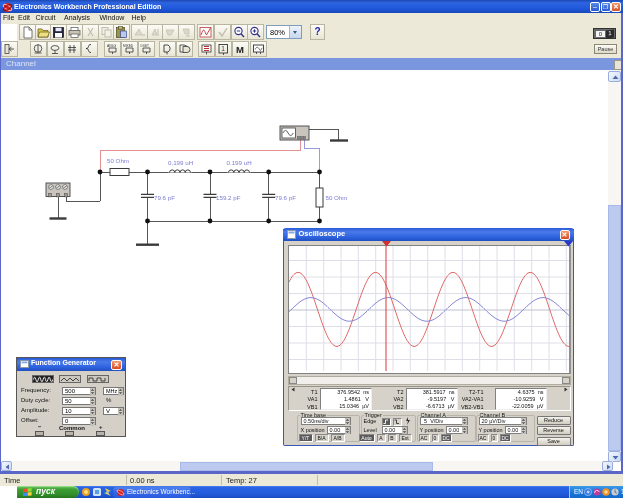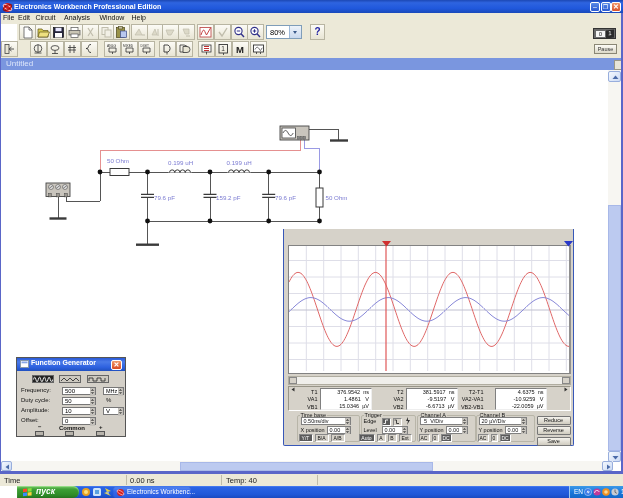--- a/index.html
+++ b/index.html
@@ -225,21 +225,21 @@
           <path d="M5.5 10v2M9.5 10v2" stroke="#333" stroke-width="0.8"></path>
         </svg></div>
   </div>
 
   <div class="abs" style="left:593px;top:28px;width:23px;height:11px;background:#6a6a6a;border:1px solid #333;box-sizing:border-box">
     <div style="position:absolute;left:2px;top:1.5px;width:9px;height:6.5px;background:#f4f4f4;color:#222;font-size:6px;text-align:center;line-height:6.5px">0</div>
     <div style="position:absolute;left:11.5px;top:1px;width:8px;height:7.5px;background:#2a2a2a;color:#fff;font-size:6px;text-align:center;line-height:7.5px;transform:skewY(-6deg)">1</div>
   </div>
   <div class="abs" style="left:594px;top:44px;width:23px;height:10px;background:linear-gradient(180deg,#fcfbf6,#dcd9c8);border:1px solid #8a8775;box-sizing:border-box;text-align:center;font-size:5.5px;color:#333;line-height:8px">Pause</div>
   <div class="abs" id="untbar">
-      <span style="position:absolute;left:5px;top:1px">Untitled</span>
+      <span style="position:absolute;left:5px;top:1px">Channel</span>
     <div style="position:absolute;left:613px;top:2px;width:7px;height:8px;background:#e8e5d8;border:1px solid #9a9788"></div>
     </div>
   <div class="abs" id="workspace"></div>
   <svg class="abs" style="left:0;top:0" width="623" height="470" fill="none">
 
     <path d="M300.5 140v10.5h-200V171" stroke="#e59090" stroke-width="1" shape-rendering="crispEdges"></path>
 
     <path d="M304.5 140v8h15v24" stroke="#9a9ae4" stroke-width="1" shape-rendering="crispEdges"></path>
 
     <g stroke="#555" stroke-width="1" shape-rendering="crispEdges">
@@ -348,20 +348,29 @@
         <path d="M6.5 4L3 1.5v5z" fill="#4a6aa8"></path>
       </svg>
     </div>
 
   <div class="abs" style="left:0;top:471px;width:623px;height:3px;background:#5a66c8"></div>
   <div class="abs" style="left:0;top:13px;width:1px;height:461px;background:#5a66c8"></div>
   <div class="abs" style="left:621px;top:13px;width:2px;height:461px;background:#5a66c8"></div>
 
   <div class="abs" id="scope" style="left:283px;top:229px;width:291px;height:217px;background:#d6d2c9;
        border:1.5px solid #3858b8;border-top:none;box-sizing:border-box;border-radius:0 0 2px 2px;">
+    <div style="position:absolute;left:-1.5px;top:-1px;width:291px;height:13px;border-radius:3px 3px 0 0;
+         background:linear-gradient(180deg,#2a5ad8 0%,#4a7ae8 30%,#2e62e0 70%,#2050c0 100%);">
+      <svg width="9" height="9" style="position:absolute;left:4px;top:2px">
+          <rect x="0.5" y="0.5" width="8" height="8" fill="#fff" stroke="#89a"></rect>
+          <rect x="1.5" y="1.5" width="6" height="2" fill="#88a8e8"></rect>
+        </svg>
+      <span style="position:absolute;left:16px;top:1px;color:#fff;font-weight:bold;font-size:7.5px">Oscilloscope</span>
+      <div style="position:absolute;left:277px;top:1.5px;width:10px;height:10px;border-radius:2px;border:1px solid #fff;box-sizing:border-box;background:linear-gradient(180deg,#f09a6a,#d84a22);color:#fff;font-size:7px;font-weight:bold;text-align:center;line-height:8px">✕</div>
+    </div>
 
     <div style="position:absolute;left:3.5px;top:16px;width:283px;height:128.5px;background:#fff;border:1px solid #828282;border-right:2px solid #909090;box-sizing:border-box"></div>
     <svg style="position:absolute;left:4.5px;top:17px" width="280" height="125">
       <g stroke="#dedee8" stroke-width="1">
         <path d="M17.3 0v125M34.7 0v125M52 0v125M69.3 0v125M86.7 0v125M104 0v125M121.3 0v125M138.7 0v125M156 0v125M173.3 0v125M190.7 0v125M208 0v125M225.3 0v125M242.7 0v125M260 0v125M277.3 0v125"></path>
         <path d="M0 14.5h280M0 31h280M0 47.5h280M0 80.5h280M0 97h280M0 113.5h280"></path>
       </g>
       <path d="M0 64h280" stroke="#c0c0d0" stroke-width="1"></path>
       <path id="redw" d="M0,36.0 L1,34.1 L2,32.4 L3,30.8 L4,29.5 L5,28.4 L6,27.6 L7,26.9 L8,26.5 L9,26.4 L10,26.5 L11,26.8 L12,27.4 L13,28.2 L14,29.3 L15,30.6 L16,32.1 L17,33.8 L18,35.6 L19,37.7 L20,40.0 L21,42.4 L22,44.9 L23,47.6 L24,50.3 L25,53.2 L26,56.1 L27,59.1 L28,62.0 L29,65.1 L30,68.0 L31,71.0 L32,73.9 L33,76.8 L34,79.5 L35,82.2 L36,84.7 L37,87.1 L38,89.3 L39,91.4 L40,93.2 L41,94.9 L42,96.4 L43,97.6 L44,98.7 L45,99.4 L46,100.0 L47,100.3 L48,100.4 L49,100.2 L50,99.8 L51,99.2 L52,98.3 L53,97.2 L54,95.8 L55,94.3 L56,92.5 L57,90.6 L58,88.4 L59,86.1 L60,83.7 L61,81.1 L62,78.4 L63,75.6 L64,72.8 L65,69.8 L66,66.8 L67,63.9 L68,60.8 L69,57.9 L70,54.9 L71,52.0 L72,49.2 L73,46.5 L74,43.9 L75,41.4 L76,39.0 L77,36.9 L78,34.9 L79,33.0 L80,31.4 L81,30.0 L82,28.8 L83,27.9 L84,27.2 L85,26.7 L86,26.4 L87,26.4 L88,26.7 L89,27.2 L90,27.9 L91,28.8 L92,30.0 L93,31.4 L94,33.0 L95,34.9 L96,36.9 L97,39.0 L98,41.4 L99,43.9 L100,46.5 L101,49.2 L102,52.0 L103,54.9 L104,57.9 L105,60.8 L106,63.9 L107,66.8 L108,69.8 L109,72.8 L110,75.6 L111,78.4 L112,81.1 L113,83.7 L114,86.1 L115,88.4 L116,90.6 L117,92.5 L118,94.3 L119,95.8 L120,97.2 L121,98.3 L122,99.2 L123,99.8 L124,100.2 L125,100.4 L126,100.3 L127,100.0 L128,99.4 L129,98.7 L130,97.6 L131,96.4 L132,94.9 L133,93.2 L134,91.4 L135,89.3 L136,87.1 L137,84.7 L138,82.2 L139,79.5 L140,76.8 L141,73.9 L142,71.0 L143,68.0 L144,65.1 L145,62.0 L146,59.1 L147,56.1 L148,53.2 L149,50.3 L150,47.6 L151,44.9 L152,42.4 L153,40.0 L154,37.7 L155,35.6 L156,33.8 L157,32.1 L158,30.6 L159,29.3 L160,28.2 L161,27.4 L162,26.8 L163,26.5 L164,26.4 L165,26.5 L166,26.9 L167,27.6 L168,28.4 L169,29.5 L170,30.8 L171,32.4 L172,34.1 L173,36.0 L174,38.2 L175,40.4 L176,42.9 L177,45.4 L178,48.1 L179,50.9 L180,53.8 L181,56.7 L182,59.7 L183,62.6 L184,65.7 L185,68.6 L186,71.6 L187,74.5 L188,77.3 L189,80.1 L190,82.7 L191,85.2 L192,87.5 L193,89.7 L194,91.7 L195,93.6 L196,95.2 L197,96.6 L198,97.9 L199,98.8 L200,99.6 L201,100.1 L202,100.4 L203,100.4 L204,100.2 L205,99.7 L206,99.0 L207,98.1 L208,96.9 L209,95.5 L210,93.9 L211,92.1 L212,90.1 L213,88.0 L214,85.7 L215,83.2 L216,80.6 L217,77.9 L218,75.1 L219,72.2 L220,69.2 L221,66.3 L222,63.2 L223,60.3 L224,57.3 L225,54.3 L226,51.5 L227,48.7 L228,46.0 L229,43.4 L230,40.9 L231,38.6 L232,36.5 L233,34.5 L234,32.7 L235,31.1 L236,29.8 L237,28.6 L238,27.7 L239,27.0 L240,26.6 L241,26.4 L242,26.5 L243,26.8 L244,27.3 L245,28.1 L246,29.1 L247,30.3 L248,31.7 L249,33.4 L250,35.3 L251,37.3 L252,39.5 L253,41.9 L254,44.4 L255,47.0 L256,49.8 L257,52.6 L258,55.5 L259,58.5 L260,61.4 L261,64.5 L262,67.4 L263,70.4 L264,73.3 L265,76.2 L266,79.0 L267,81.6 L268,84.2 L269,86.6 L270,88.9 L271,91.0 L272,92.9 L273,94.6 L274,96.1 L275,97.4 L276,98.5 L277,99.3 L278,99.9 L279,100.3 L280,100.4" stroke="#e06868" stroke-width="1" fill="none"></path>
       <path id="bluw" d="M0,65.7 L1,64.8 L2,63.8 L3,62.9 L4,61.9 L5,61.0 L6,60.0 L7,59.1 L8,58.3 L9,57.4 L10,56.6 L11,55.9 L12,55.1 L13,54.5 L14,53.9 L15,53.4 L16,52.9 L17,52.5 L18,52.2 L19,51.9 L20,51.7 L21,51.6 L22,51.6 L23,51.7 L24,51.8 L25,52.0 L26,52.3 L27,52.6 L28,53.1 L29,53.6 L30,54.1 L31,54.7 L32,55.4 L33,56.2 L34,56.9 L35,57.8 L36,58.6 L37,59.5 L38,60.4 L39,61.4 L40,62.3 L41,63.3 L42,64.2 L43,65.2 L44,66.1 L45,67.0 L46,67.9 L47,68.8 L48,69.6 L49,70.4 L50,71.2 L51,71.9 L52,72.5 L53,73.1 L54,73.6 L55,74.0 L56,74.4 L57,74.7 L58,75.0 L59,75.1 L60,75.2 L61,75.2 L62,75.1 L63,75.0 L64,74.7 L65,74.4 L66,74.0 L67,73.6 L68,73.1 L69,72.5 L70,71.9 L71,71.2 L72,70.4 L73,69.6 L74,68.8 L75,67.9 L76,67.0 L77,66.1 L78,65.2 L79,64.2 L80,63.3 L81,62.3 L82,61.4 L83,60.4 L84,59.5 L85,58.6 L86,57.8 L87,56.9 L88,56.2 L89,55.4 L90,54.7 L91,54.1 L92,53.6 L93,53.1 L94,52.6 L95,52.3 L96,52.0 L97,51.8 L98,51.7 L99,51.6 L100,51.6 L101,51.7 L102,51.9 L103,52.2 L104,52.5 L105,52.9 L106,53.4 L107,53.9 L108,54.5 L109,55.1 L110,55.9 L111,56.6 L112,57.4 L113,58.3 L114,59.1 L115,60.0 L116,61.0 L117,61.9 L118,62.9 L119,63.8 L120,64.8 L121,65.7 L122,66.7 L123,67.6 L124,68.5 L125,69.3 L126,70.1 L127,70.9 L128,71.6 L129,72.3 L130,72.9 L131,73.4 L132,73.9 L133,74.3 L134,74.6 L135,74.9 L136,75.1 L137,75.2 L138,75.2 L139,75.2 L140,75.0 L141,74.8 L142,74.6 L143,74.2 L144,73.8 L145,73.3 L146,72.7 L147,72.1 L148,71.5 L149,70.7 L150,70.0 L151,69.1 L152,68.3 L153,67.4 L154,66.5 L155,65.5 L156,64.6 L157,63.6 L158,62.7 L159,61.7 L160,60.8 L161,59.9 L162,59.0 L163,58.1 L164,57.3 L165,56.5 L166,55.7 L167,55.0 L168,54.4 L169,53.8 L170,53.3 L171,52.8 L172,52.4 L173,52.1 L174,51.9 L175,51.7 L176,51.6 L177,51.6 L178,51.7 L179,51.8 L180,52.0 L181,52.3 L182,52.7 L183,53.2 L184,53.7 L185,54.2 L186,54.9 L187,55.6 L188,56.3 L189,57.1 L190,57.9 L191,58.8 L192,59.7 L193,60.6 L194,61.5 L195,62.5 L196,63.4 L197,64.4 L198,65.4 L199,66.3 L200,67.2 L201,68.1 L202,69.0 L203,69.8 L204,70.6 L205,71.3 L206,72.0 L207,72.6 L208,73.2 L209,73.7 L210,74.1 L211,74.5 L212,74.8 L213,75.0 L214,75.1 L215,75.2 L216,75.2 L217,75.1 L218,74.9 L219,74.7 L220,74.4 L221,74.0 L222,73.5 L223,73.0 L224,72.4 L225,71.7 L226,71.0 L227,70.3 L228,69.5 L229,68.6 L230,67.7 L231,66.8 L232,65.9 L233,65.0 L234,64.0 L235,63.1 L236,62.1 L237,61.2 L238,60.2 L239,59.3 L240,58.4 L241,57.6 L242,56.8 L243,56.0 L244,55.3 L245,54.6 L246,54.0 L247,53.5 L248,53.0 L249,52.6 L250,52.2 L251,51.9 L252,51.8 L253,51.6 L254,51.6 L255,51.6 L256,51.8 L257,51.9 L258,52.2 L259,52.6 L260,53.0 L261,53.5 L262,54.0 L263,54.6 L264,55.3 L265,56.0 L266,56.8 L267,57.6 L268,58.4 L269,59.3 L270,60.2 L271,61.2 L272,62.1 L273,63.1 L274,64.0 L275,65.0 L276,65.9 L277,66.8 L278,67.7 L279,68.6 L280,69.5" stroke="#8888d8" stroke-width="1" fill="none"></path>
@@ -549,21 +558,21 @@
         <g id="spn">
           <rect x="0" y="0" width="5" height="7" fill="#d4d0c8" stroke="#999" stroke-width="0.5"></rect>
           <path d="M2.5 1l1.8 1.8H0.7z" fill="#444"></path>
           <path d="M2.5 6L0.7 4.2h3.6z" fill="#444"></path>
         </g>
       </defs>
     </svg>
   <div class="abs" id="statusbar">
     <span style="position:absolute;left:4px;top:2px">Time</span>
     <span style="position:absolute;left:130px;top:2px">0.00 ns</span>
-    <span style="position:absolute;left:226px;top:2px">Temp: 40</span>
+    <span style="position:absolute;left:226px;top:2px">Temp: 27</span>
     <div style="position:absolute;left:126px;top:1px;width:1px;height:10px;background:#c0bdaa"></div>
     <div style="position:absolute;left:221px;top:1px;width:1px;height:10px;background:#c0bdaa"></div>
     <div style="position:absolute;left:317px;top:1px;width:1px;height:10px;background:#c0bdaa"></div>
   </div>
   <div class="abs" id="taskbar">
 
     <div style="position:absolute;left:0;top:0;width:62px;height:12px;border-radius:0 7px 7px 0;
       background:linear-gradient(180deg,#6ec45e 0%,#3d9e34 30%,#2f8c28 75%,#27731f 100%);box-shadow:inset 0 1px 1px #9adf8a;">
       <svg width="11" height="10" style="position:absolute;left:5px;top:1px">
         <g transform="skewY(-6)">

